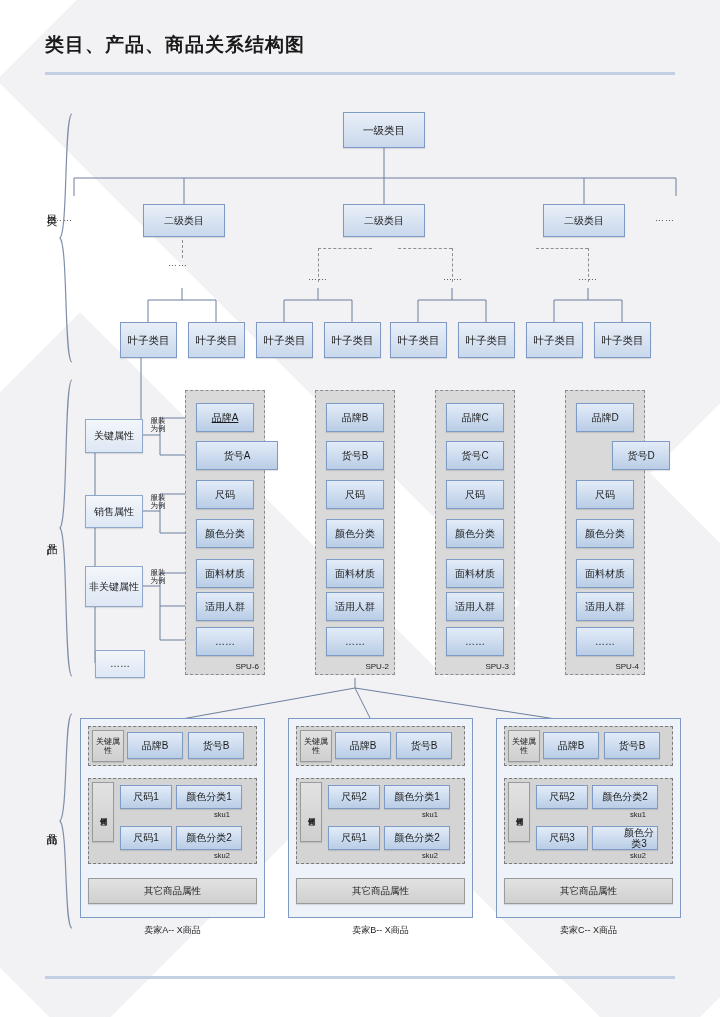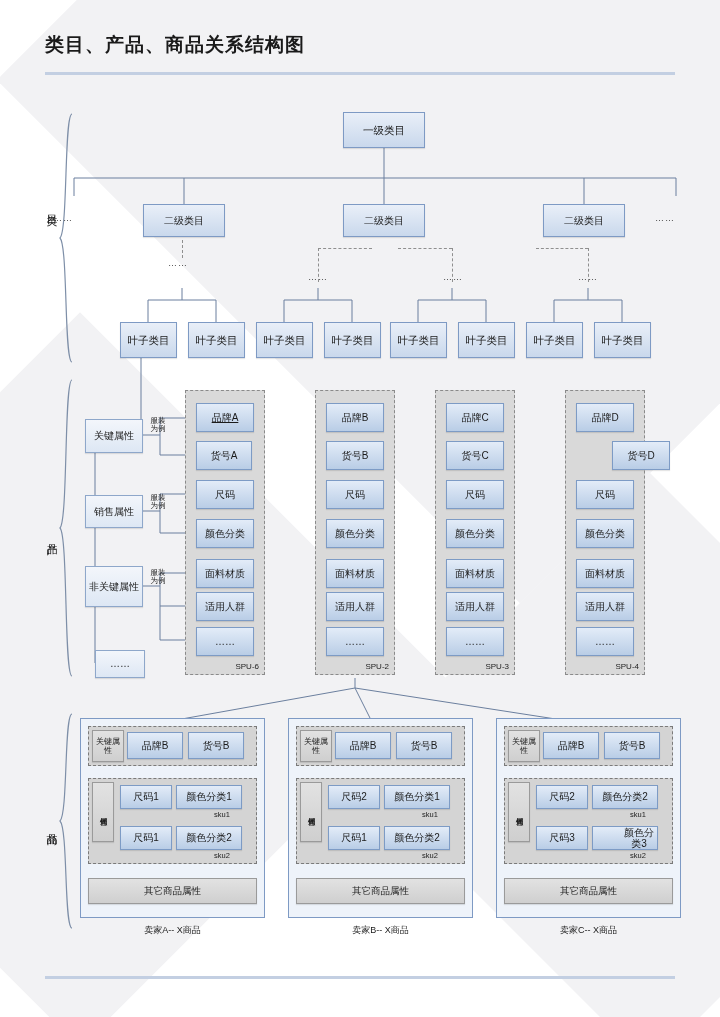--- a/index.html
+++ b/index.html
@@ -369,21 +369,21 @@
     <span>服装为例</span></div>
   <div class="tiny-vert" style="left:148px; top:569px;">
     <span>服装为例</span></div>
 
   <div class="spu-panel" style="left:185px; top:390px; width:80px; height:285px;">
     <span class="spu-label">SPU-6</span>
   </div>
   <div class="box blue" style="left:196px; top:403px; width:58px; height:29px;text-decoration:underline;">
       <span>品牌A</span>
     </div>
-  <div class="box blue" style="left:196px; top:441px; width:56px; height:29px;">
+  <div class="box blue" style="left:196px; top:441px; width:82px; height:29px;">
       <span>货号A</span>
     </div>
   <div class="box blue" style="left:196px; top:480px; width:58px; height:29px;">
       <span>尺码</span>
     </div>
   <div class="box blue" style="left:196px; top:519px; width:58px; height:29px;">
       <span>颜色分类</span>
     </div>
   <div class="box blue" style="left:196px; top:559px; width:58px; height:29px;">
       <span>面料材质</span>

